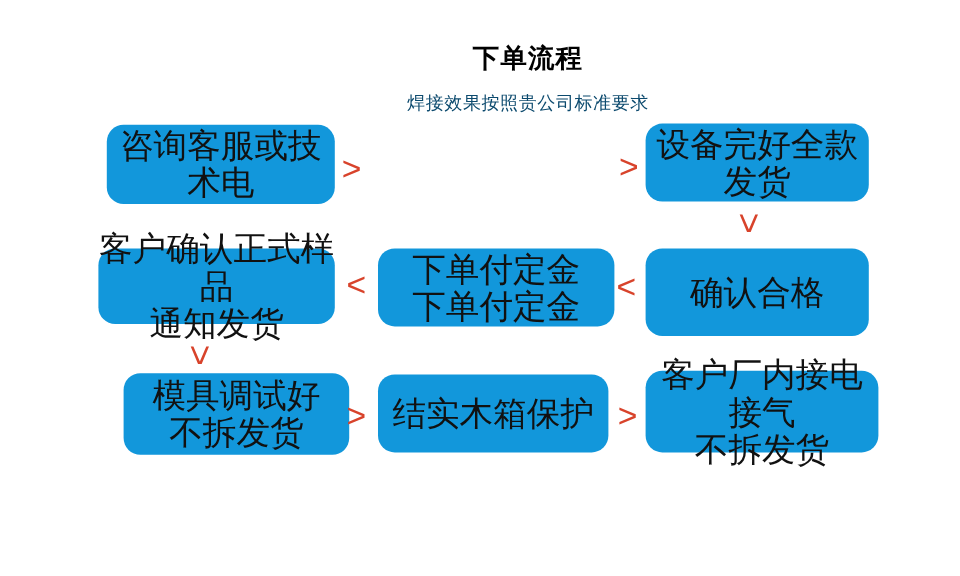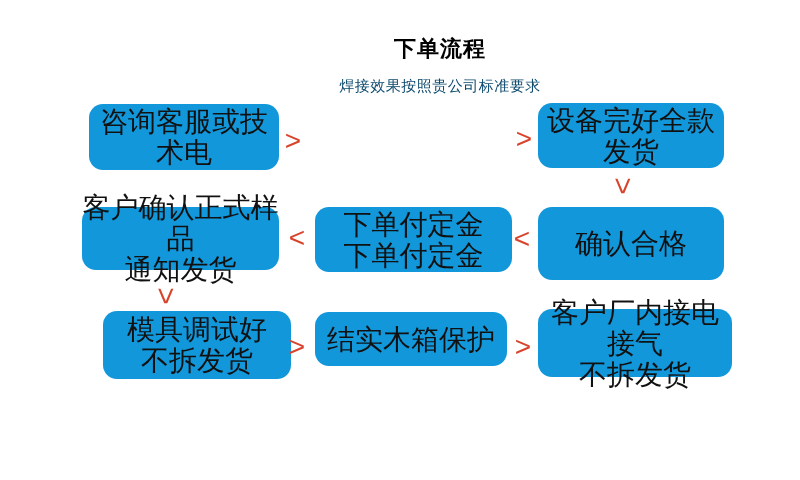--- a/index.html
+++ b/index.html
@@ -37,21 +37,21 @@
   }
   .box span { display: block; }
 
   .s1 { left: 89px;  top: 104px; width: 190px; height: 66px; }
   .s2 { left: 315px; top: 104px; width: 191px; height: 66px; }
   .s3 { left: 538px; top: 103px; width: 186px; height: 65px; }
   .s4 { left: 538px; top: 207px; width: 186px; height: 73px; }
   .s5 { left: 315px; top: 207px; width: 197px; height: 65px; }
   .s6 { left: 82px;  top: 207px; width: 197px; height: 63px; }
   .s7 { left: 84px;  top: 311px; width: 188px; height: 68px; margin-left: 19px; }
-  .s8 { left: 315px; top: 312px; width: 192px; height: 54px; }
+  .s8 { left: 315px; top: 312px; width: 192px; height: 65px; }
   .s9 { left: 538px; top: 309px; width: 194px; height: 68px; }
 
   .arrow {
     position: absolute;
     color: var(--arrow, #d8432b);
     font-size: 28px; font-weight: 400; line-height: 1;
     transform: translate(-50%, -50%);
     user-select: none;
   }
   .arrow.down { font-size: 30px; transform: translate(-50%, -50%) rotate(90deg); }

